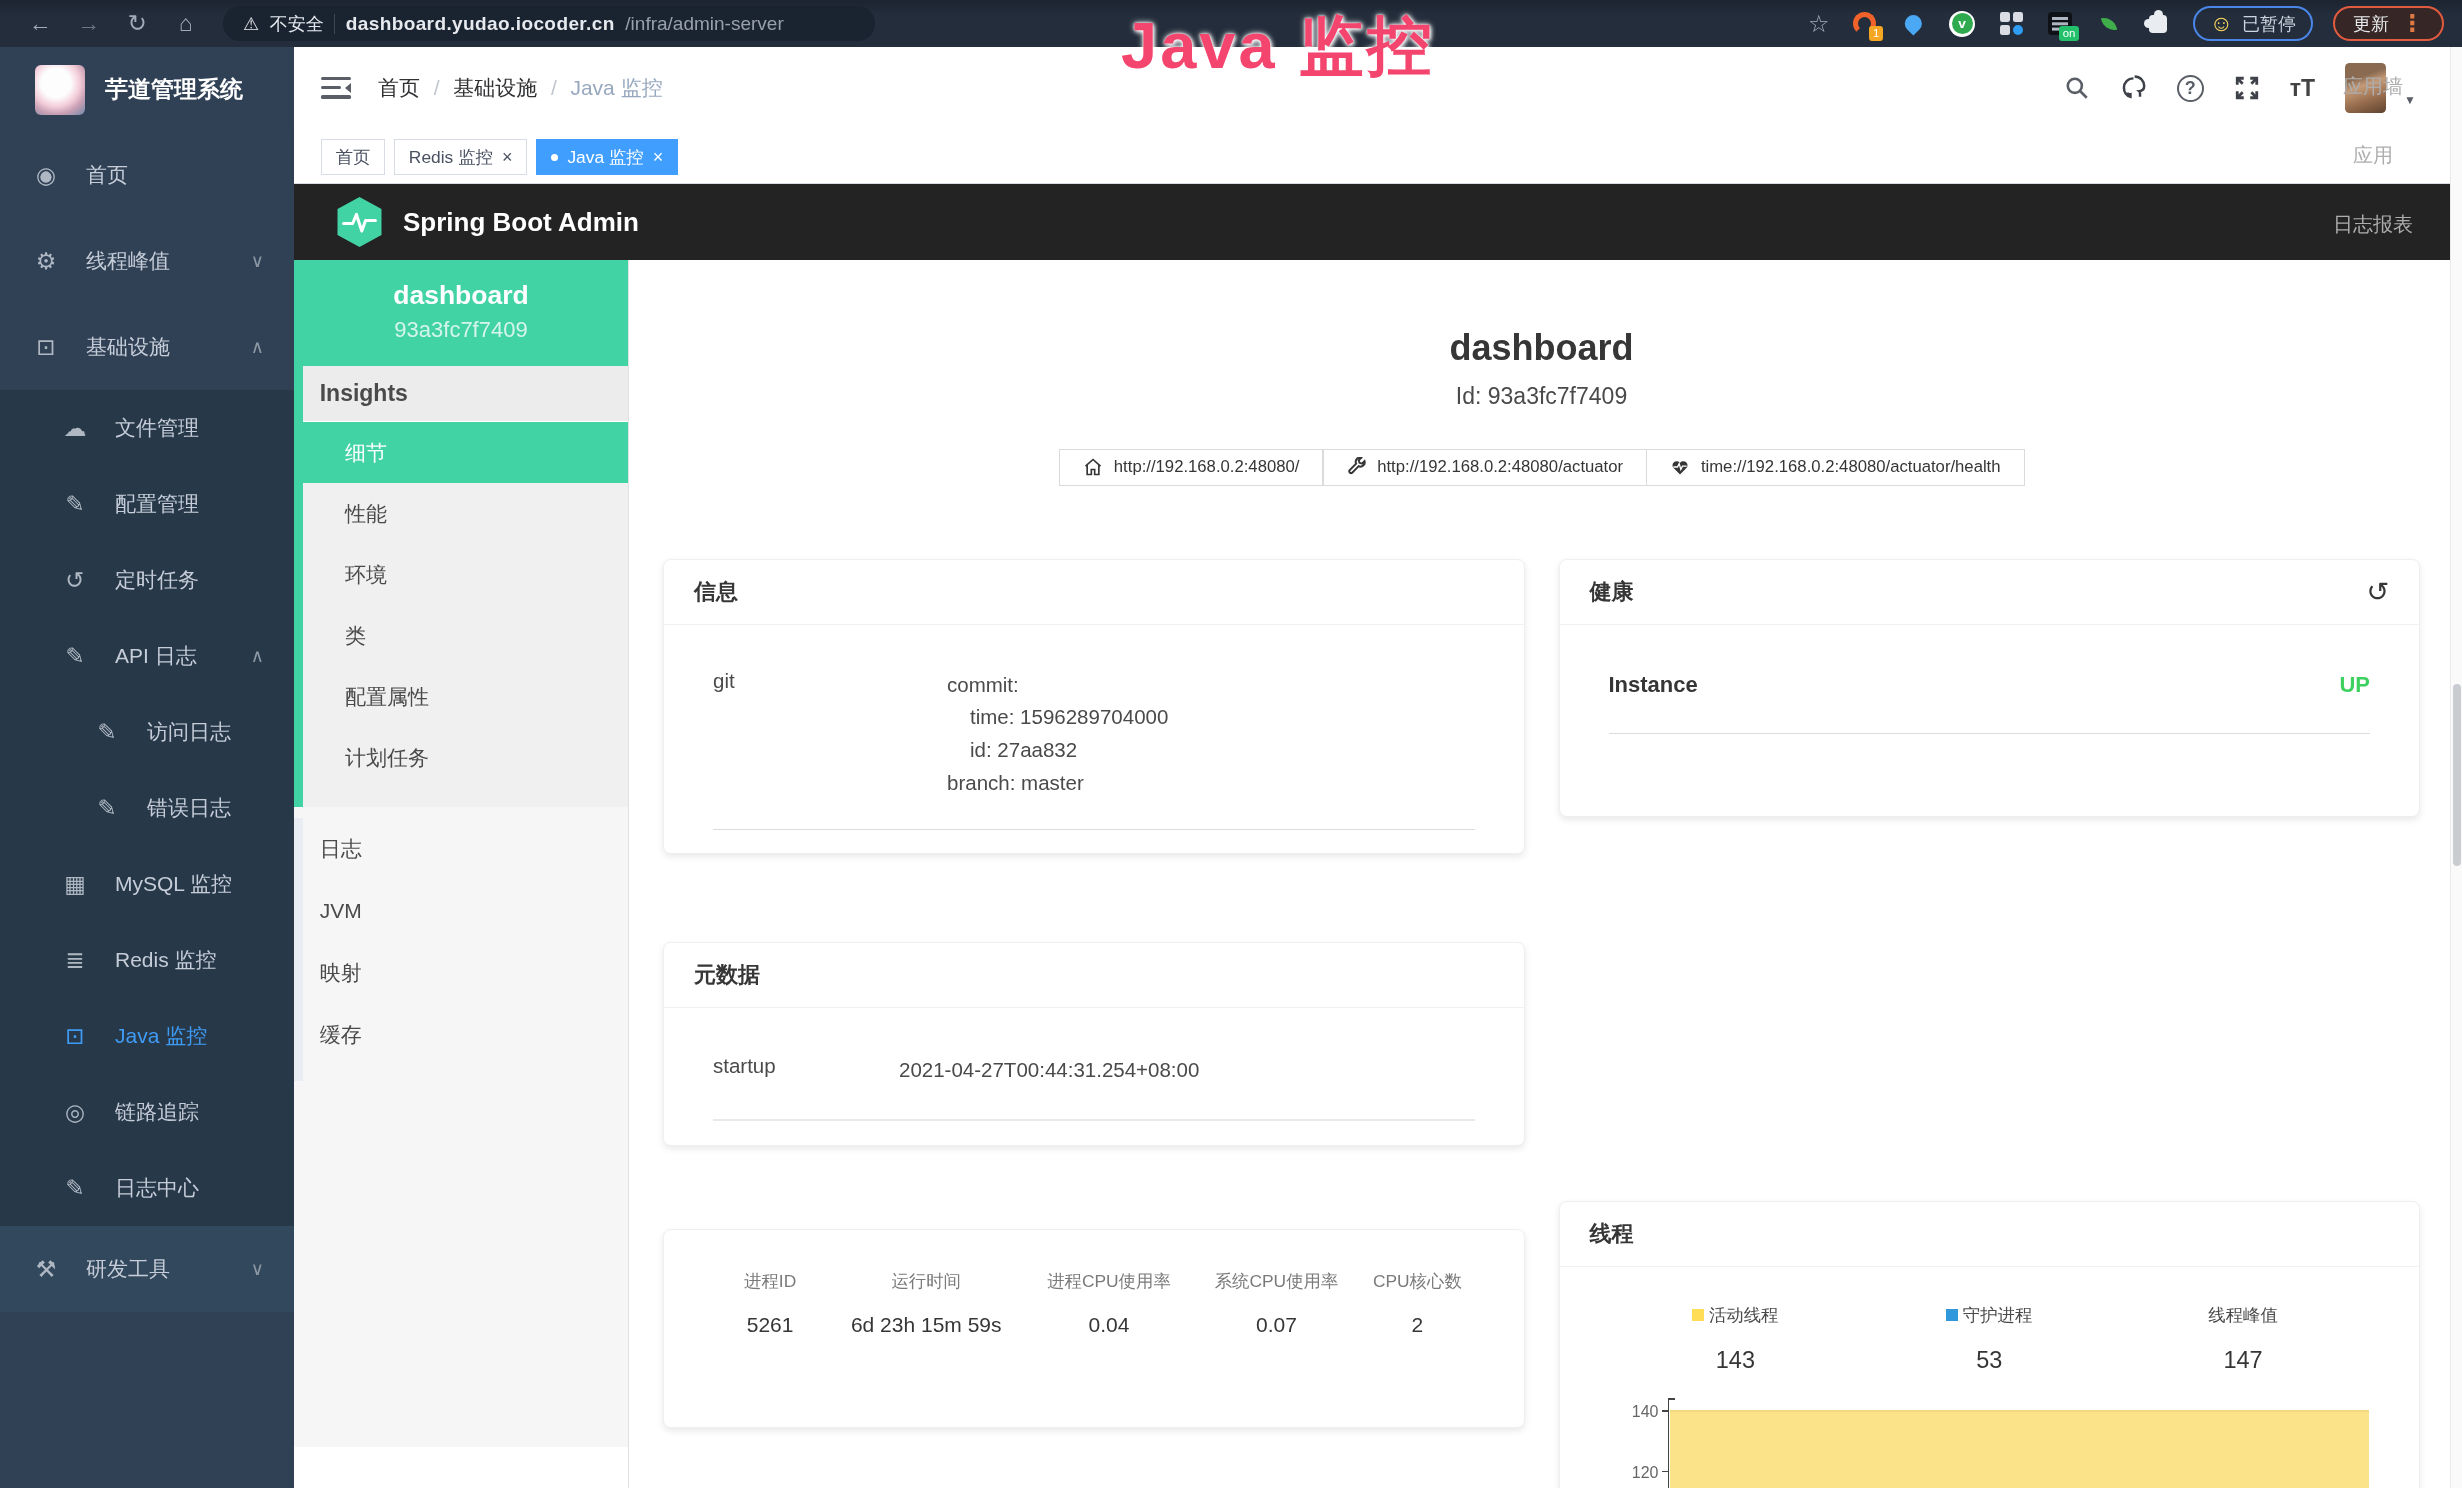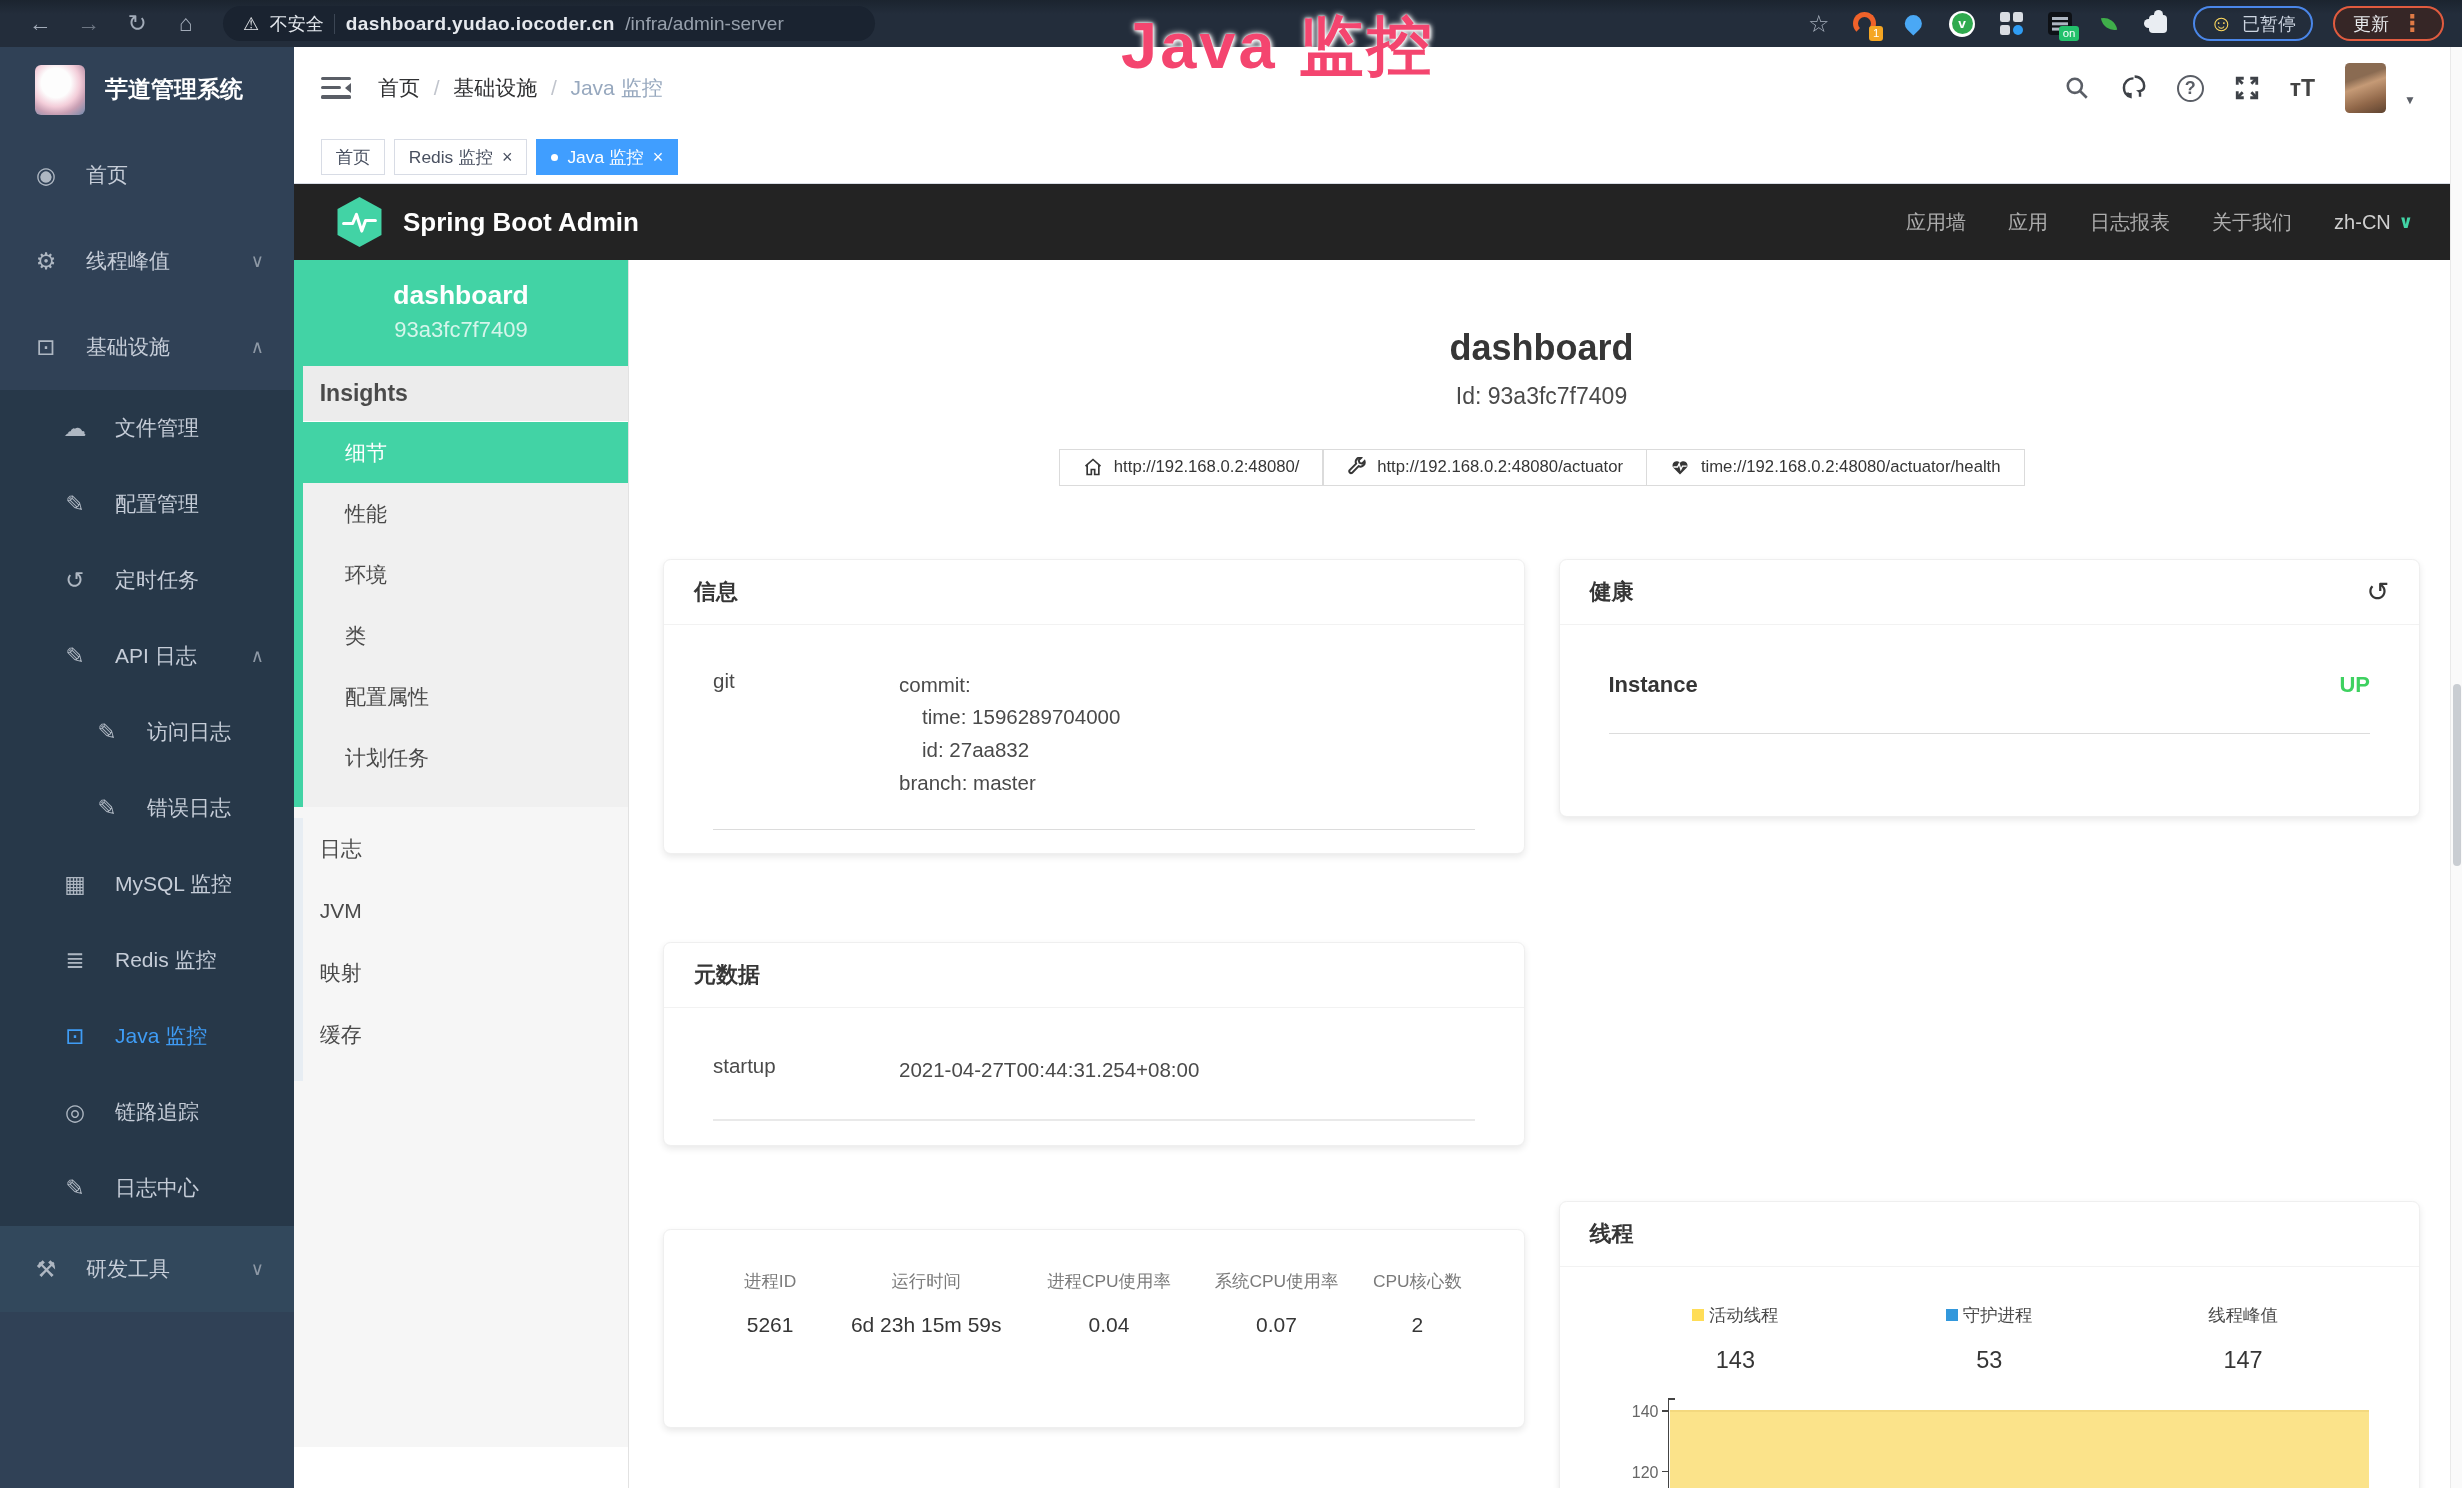--- a/index.html
+++ b/index.html
@@ -95,21 +95,21 @@
     background:#fff; color:#495060; font-size:17.4px; cursor:pointer; }
   .tab .dot { width:7.6px; height:7.6px; border-radius:50%; background:#fff; display:none; }
   .tab .x { font-size:18px; color:#495060; }
   .tab.active { background:#409eff; border-color:#409eff; color:#fff; }
   .tab.active .x { color:#fff; }
   .tab.active .dot { display:inline-block; }
 
   .sba-header { height:76px; flex:0 0 76px; background:#232323; display:flex; align-items:center; padding:0 49px 0 42px; }
   .sba-logo { width:47px; height:52px; margin-right:20px; }
   .sba-brand { color:#fff; font-size:26px; font-weight:bold; }
-  .sba-nav { margin-left:auto; display:flex; align-items:center; gap:42px; }
+  .sba-nav { margin-left:auto; display:flex; align-items:center; gap:42px;flex-direction:column; }
   .sba-nav-item { color:#adadad; font-size:20px; cursor:pointer; }
   .sba-locale { color:#cfcfcf; font-size:20px; display:flex; align-items:center; gap:7.6px; }
   .sba-locale .arrow { color:#42d3a5; font-weight:bold; font-size:18px; }
 
   .content-row { flex:1; display:flex; min-height:0; }
 
   
   .sba-side { width:335px; flex:0 0 335px; background:#f6f6f6; border-right:0.8px solid #e2e2e2; position:relative; }
   .sba-side::after { content:""; position:absolute; left:0; right:0; bottom:0; height:42px; background:#fff; }
   .inst-head { background:#42d3a5; text-align:center; padding:20px 0 23px; }
@@ -131,21 +131,21 @@
   .link-btn { height:37px; display:inline-flex; align-items:center; gap:10.6px; padding:0 23px; background:#fff;
     border:0.8px solid #dbdbdb; margin-right:-0.8px; font-size:16.7px; color:#363636; cursor:pointer; }
   .link-btn svg { width:20px; height:20px; }
   .cards { display:flex; gap:34px; margin-top:73px; align-items:flex-start; }
   .ccol { flex:1; min-width:0; display:flex; flex-direction:column; }
   .card { background:#fff; border:0.8px solid #efefef; border-radius:7.6px; box-shadow:0 3px 7.6px rgba(10,10,10,.09); }
   .card-head { height:65px; display:flex; align-items:center; justify-content:space-between; padding:0 30px;
     font-size:22px; font-weight:bold; color:#363636; border-bottom:1.5px solid #f2f2f2; }
   .hist { font-weight:normal; font-size:27px; color:#363636; cursor:pointer; }
   .card-body { padding:0 49px; }
-  .kv-row { display:flex; padding:44px 0 29px; border-bottom:0.8px solid #dcdcdc; }
+  .kv-row { display:flex; padding:44px 0 29px; border-bottom:0.8px solid #dcdcdc;gap:48px; }
   .kv-label { width:186px; flex:0 0 186px; font-size:20.5px; color:#4a4a4a; }
   .kv-val { font-size:20.5px; color:#4a4a4a; line-height:1.6; }
   .kv-val .ind { padding-left:23px; }
   .health-row { display:flex; justify-content:space-between; align-items:center; padding:47px 0 35px; border-bottom:0.8px solid #dcdcdc; }
   .inst-label { font-size:22px; font-weight:bold; color:#363636; }
   .up { font-size:22px; font-weight:bold; color:#3ed160; }
   .meta-row { display:flex; padding:46px 0 33px; border-bottom:2.3px solid #e9e9e9; }
   .card-info { height:295px; overflow:hidden; }
   .card-meta { margin-top:88px; height:204px; overflow:hidden; }
   .card-process { margin-top:83px; height:199px; overflow:hidden; }

